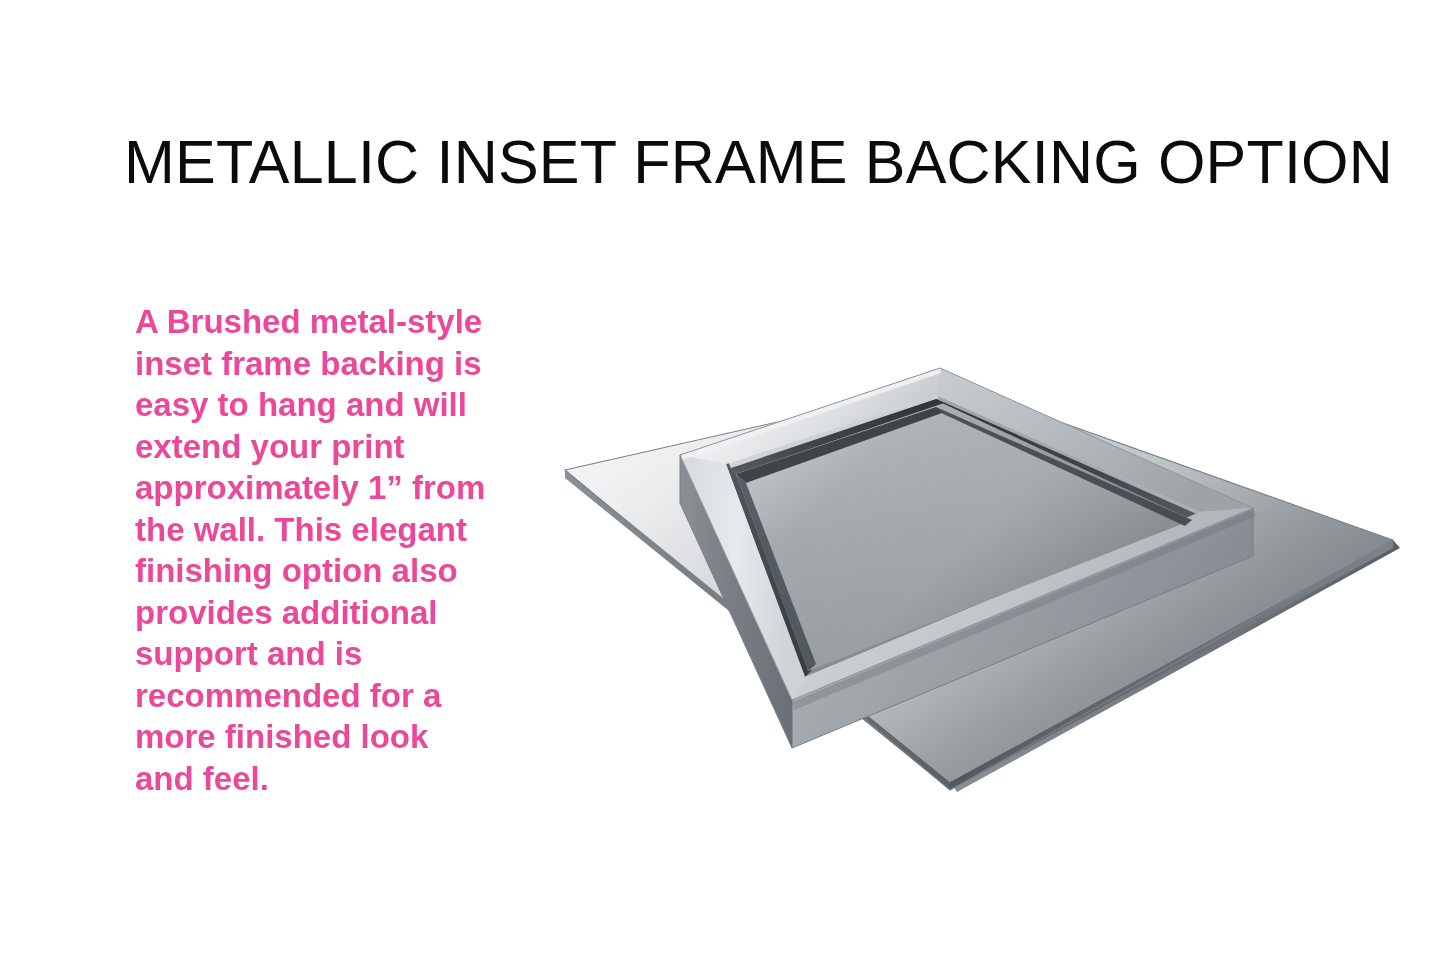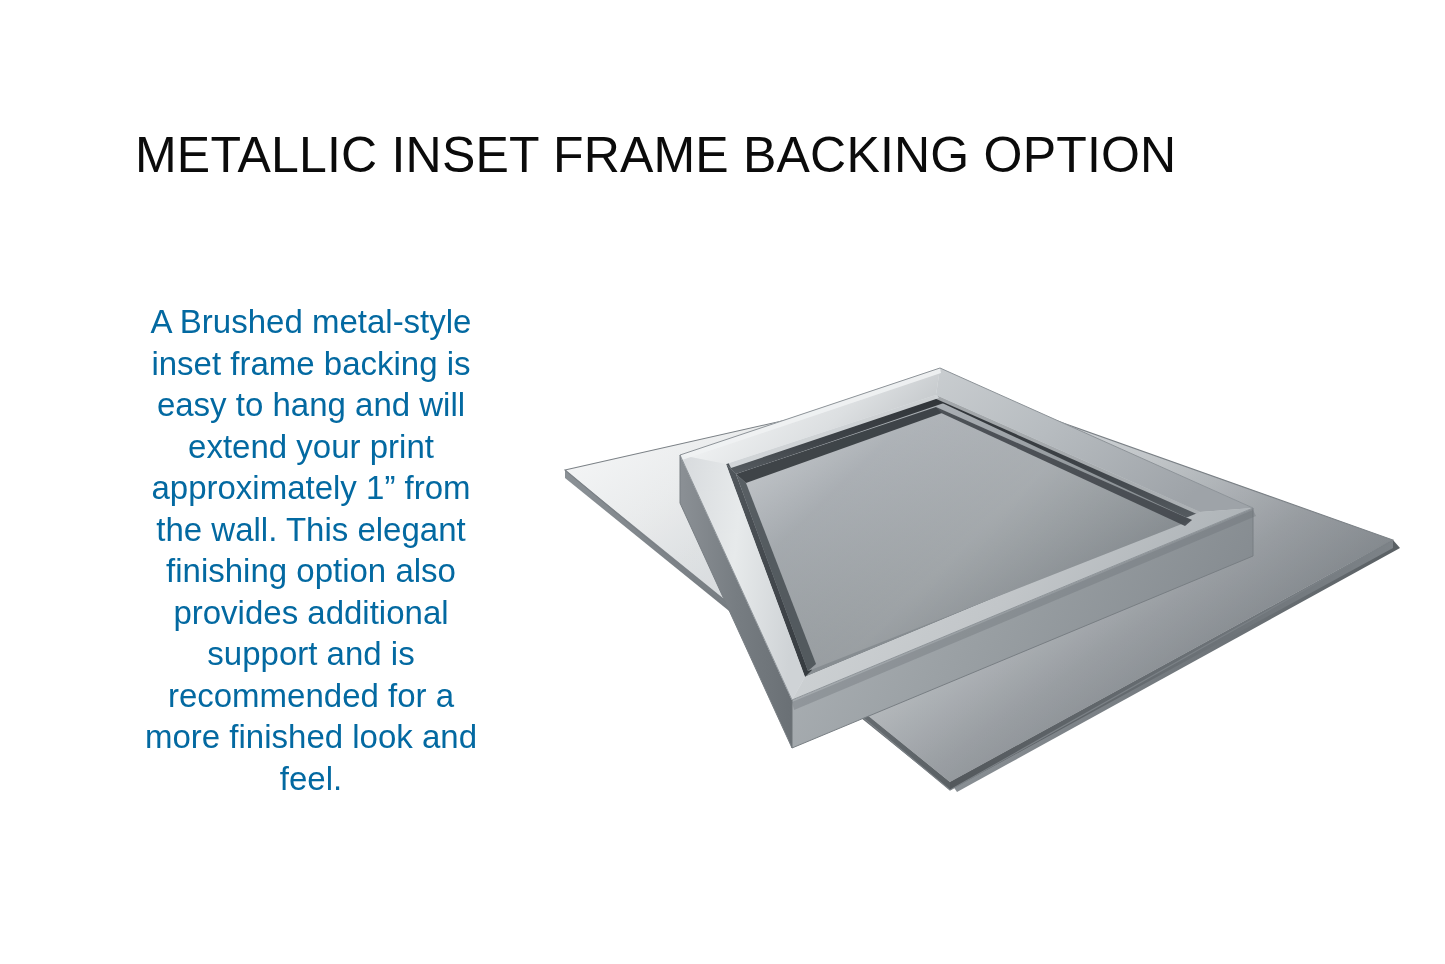--- a/index.html
+++ b/index.html
@@ -20,40 +20,39 @@
     background: #ffffff;
     overflow: hidden;
   }
 
   
   #slide-title {
     position: absolute;
     left: 124px;
     top: 92px;
     width: 1200px;
-    font-size: 50px;
+    font-size: 61px;
     line-height: 58px;
     font-weight: 400;
     color: #0b0b0b;
     letter-spacing: 0.2px;
     white-space: nowrap;
-    margin-left: 11px;
   }
 
   
   #body-copy {
     position: absolute;
     left: 135px;
     top: 268px;
     width: 352px;
     font-size: 33px;
     line-height: 41.5px;
-    font-weight: 400;
-    color: #0369a1;
-    text-align: center;
+    font-weight: 700;
+    color: #ec4899;
+    text-align: left;
     word-spacing: 0px;
   }
 
   
   #product-figure {
     position: absolute;
     left: 540px;
     top: 340px;
     width: 880px;
     height: 470px;

